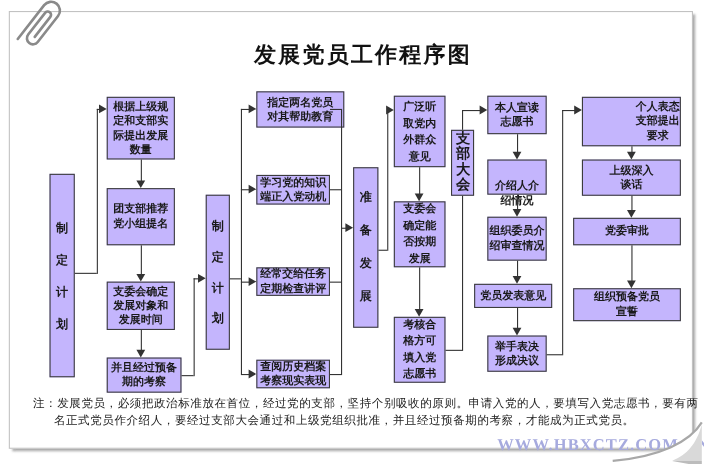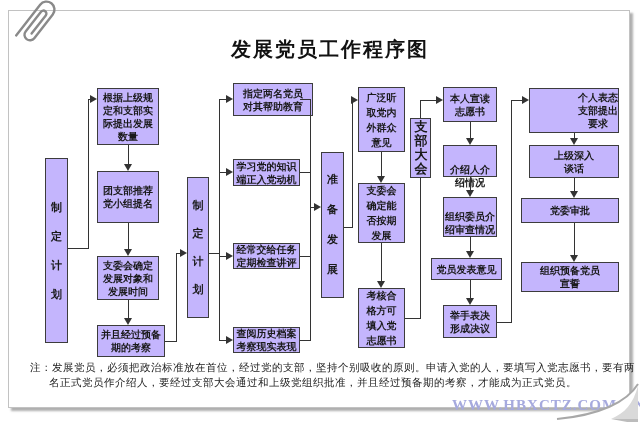--- a/index.html
+++ b/index.html
@@ -89,21 +89,21 @@
   <div class="box hbox lh15" style="left:358px;top:288px;width:47px;height:60px;">
     <span class="t" style="width:32px;">考核合格方可填入党志愿书</span>
     </div>
 
   <div class="box hbox" style="left:443px;top:87px;width:54px;height:35px;">
     <span class="t" style="width:42px;">本人宣读志愿书</span>
     </div>
   <div class="box hbox" style="left:443px;top:145px;width:54px;height:32px;">
     <span class="t" style="width:42px;margin-top:29px;">介绍人介绍情况</span>
     </div>
-  <div class="box hbox" style="left:443px;top:197px;width:54px;height:40px;align-items:flex-end;">
+  <div class="box hbox" style="left:443px;top:197px;width:54px;height:40px;">
     <span class="t" style="width:52px;">组织委员介绍审查情况</span>
     </div>
   <div class="box hbox" style="left:443px;top:305px;width:54px;height:33px;">
     <span class="t" style="width:42px;">举手表决形成决议</span>
     </div>
   <div class="box hbox" style="left:431px;top:258px;width:71px;height:22px;">
     <span class="t">党员发表意见</span>
     </div>
 
   <div class="box hbox" style="left:529px;top:88px;width:90px;height:45px;padding-left:48px;">

